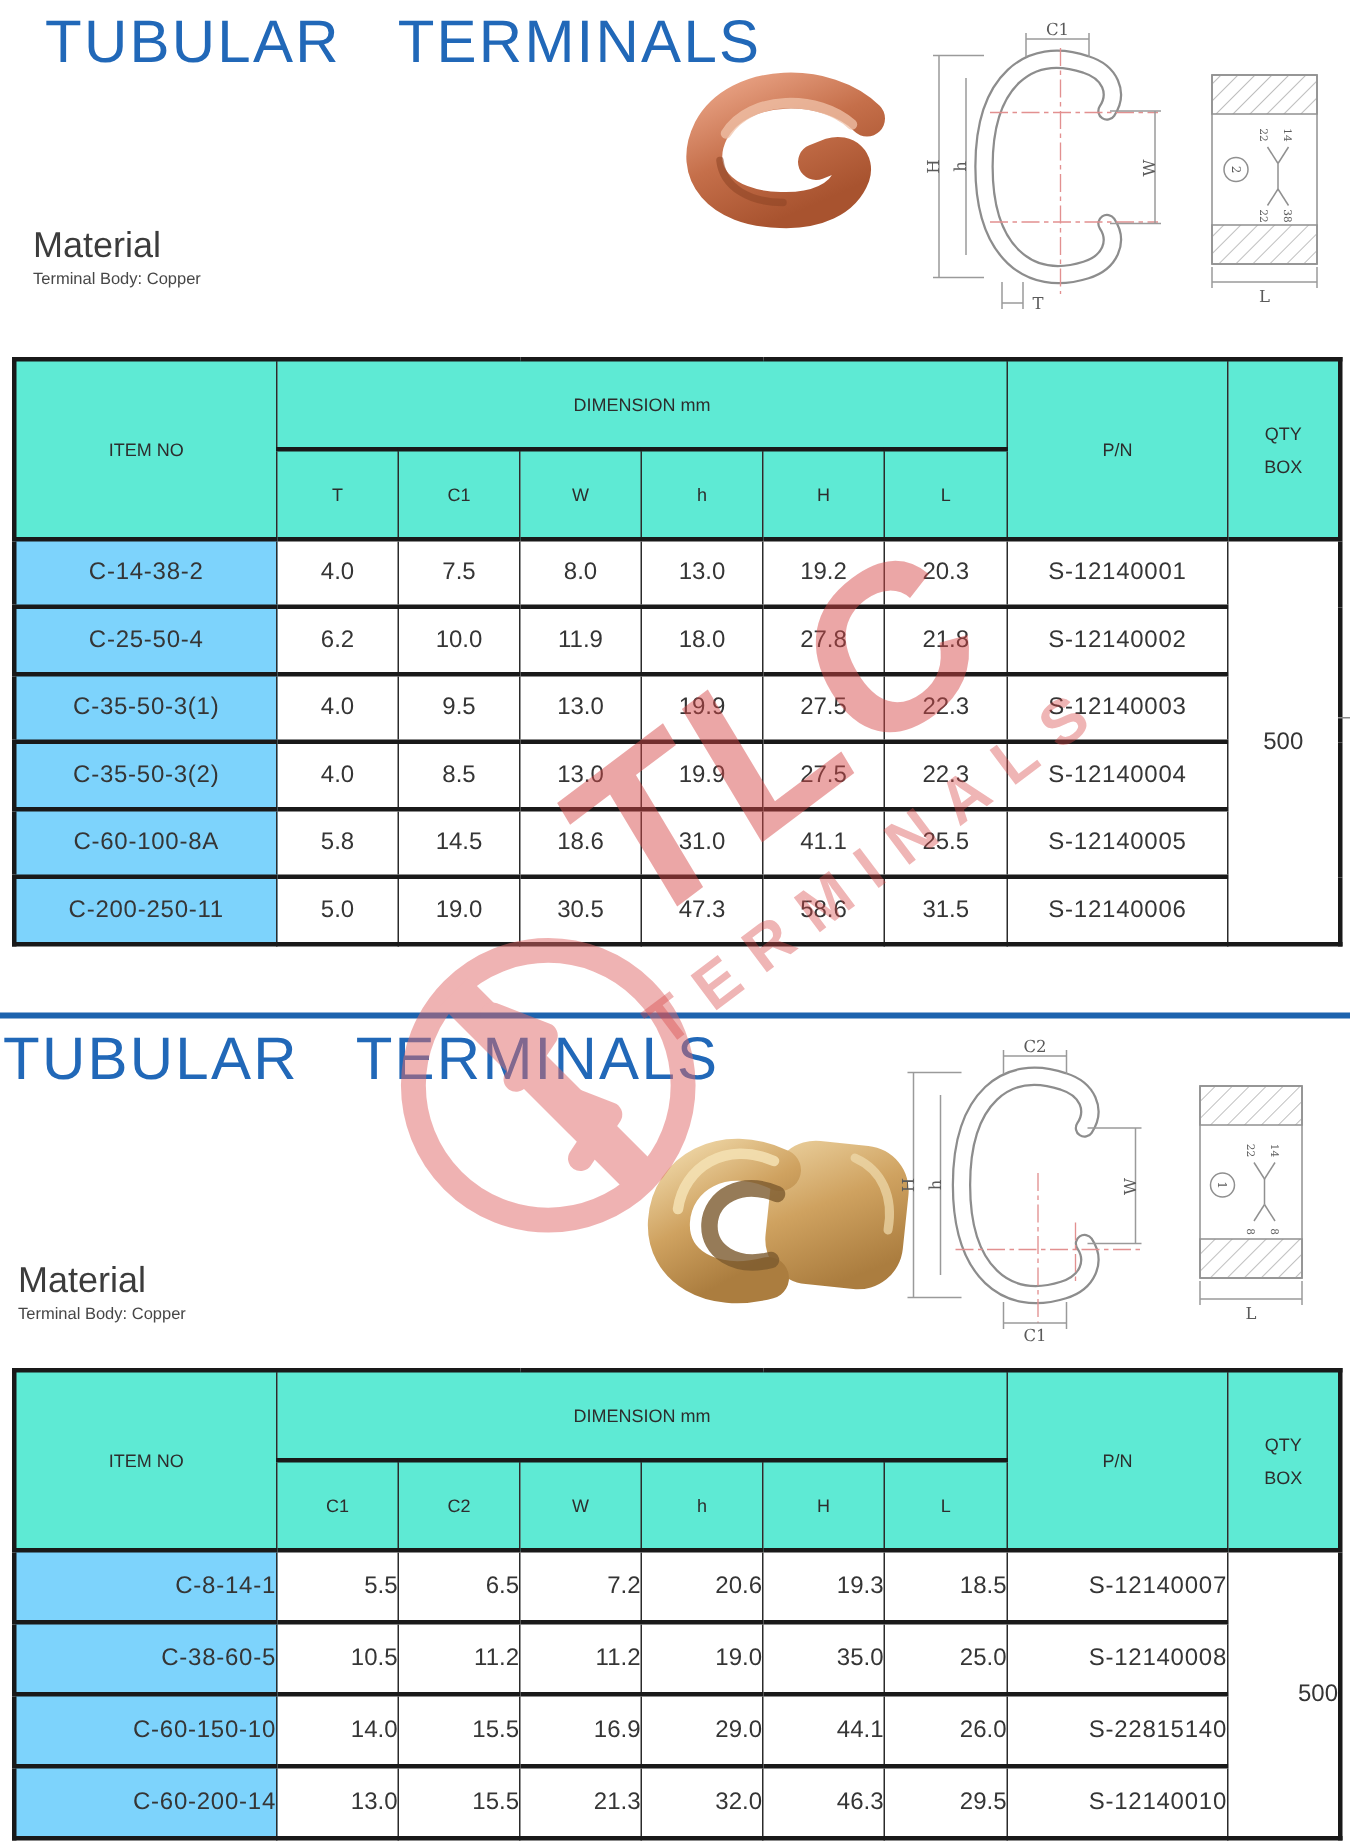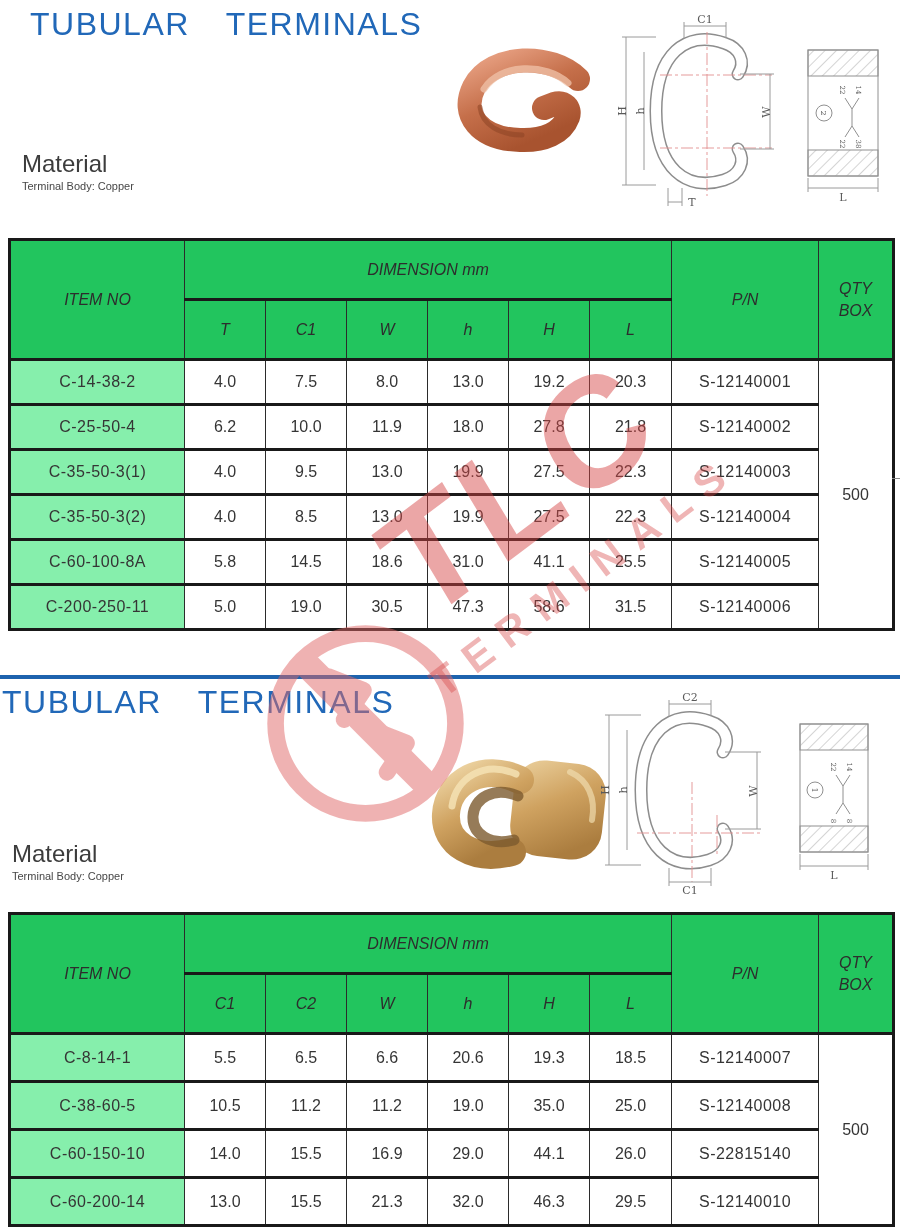--- a/index.html
+++ b/index.html
@@ -2,43 +2,43 @@
 <html><head>
 <meta charset="utf-8">
 <style>
   * { margin:0; padding:0; box-sizing:border-box; }
   html,body { background:#ffffff; }
   .page {
     position:relative; width:900px; height:1230px; background:#ffffff;
     font-family:"Liberation Sans", sans-serif; overflow:hidden;
   }
   .sec-title {
-    position:absolute; font-size:32px; font-weight:500; color:#2168b8;
+    position:absolute; font-size:40px; font-weight:500; color:#2168b8;
     letter-spacing:1.5px; word-spacing:26px; white-space:nowrap;
   }
   .material-block { position:absolute; }
   .material-heading { font-size:24px; color:#3c3c3c; font-weight:400; }
   .material-body { font-size:11px; color:#474747; margin-top:2px; }
   .blue-rule { position:absolute; left:0; width:900px; height:4px; background:#1d63ae; }
 
   .spec-table {
     position:absolute; border-collapse:collapse; table-layout:fixed;
     width:884px; background:#fff; border:3px solid #191919;
   }
   .spec-table th, .spec-table td {
     border:1.5px solid #2b2b2b; text-align:center; vertical-align:middle;
     font-weight:400; color:#353535;
   }
-  .spec-table thead th { background:#22c55e; font-size:16px; color:#2d2d2d;font-style:italic; }
+  .spec-table thead th { background:#5eead4; font-size:12px; color:#2d2d2d; }
   .spec-table thead th.dim-head { border-bottom:3px solid #191919; height:60px; }
   .spec-table thead tr.sub-row th { height:60px; }
   .spec-table tbody td { border-top:3px solid #191919; font-size:16px; }
   .t1 tbody td { height:45px; }
-  .t2 tbody td { height:48px; }
-  .spec-table td.item-cell { background:#86efac; letter-spacing:0.5px; }
+  .t2 tbody td { height:48px;text-align:right; }
+  .spec-table td.item-cell { background:#7dd3fc; letter-spacing:0.5px; }
   .spec-table td.pn-cell { letter-spacing:0.5px; }
   .qty-head div { line-height:22px; }
 
   
   .wm { position:absolute; pointer-events:none; z-index:40; }
   .wm-text {
     left:310px; top:400px; width:500px; height:290px;
     transform:rotate(-37deg); text-align:center;
   }
   .wm-brand {
@@ -343,21 +343,21 @@
         <th>h</th>
         <th>H</th>
         <th>L</th>
       </tr>
     </thead>
     <tbody>
         <tr>
           <td class="item-cell">C-8-14-1</td>
           <td class="dim-cell">5.5</td>
           <td class="dim-cell">6.5</td>
-          <td class="dim-cell">6.6</td>
+          <td class="dim-cell">7.2</td>
           <td class="dim-cell">20.6</td>
           <td class="dim-cell">19.3</td>
           <td class="dim-cell">18.5</td>
           <td class="pn-cell">S-12140007</td>
           <td class="qty-cell" rowspan="4">500</td>
         </tr>
         <tr>
           <td class="item-cell">C-38-60-5</td>
           <td class="dim-cell">10.5</td>
           <td class="dim-cell">11.2</td>

